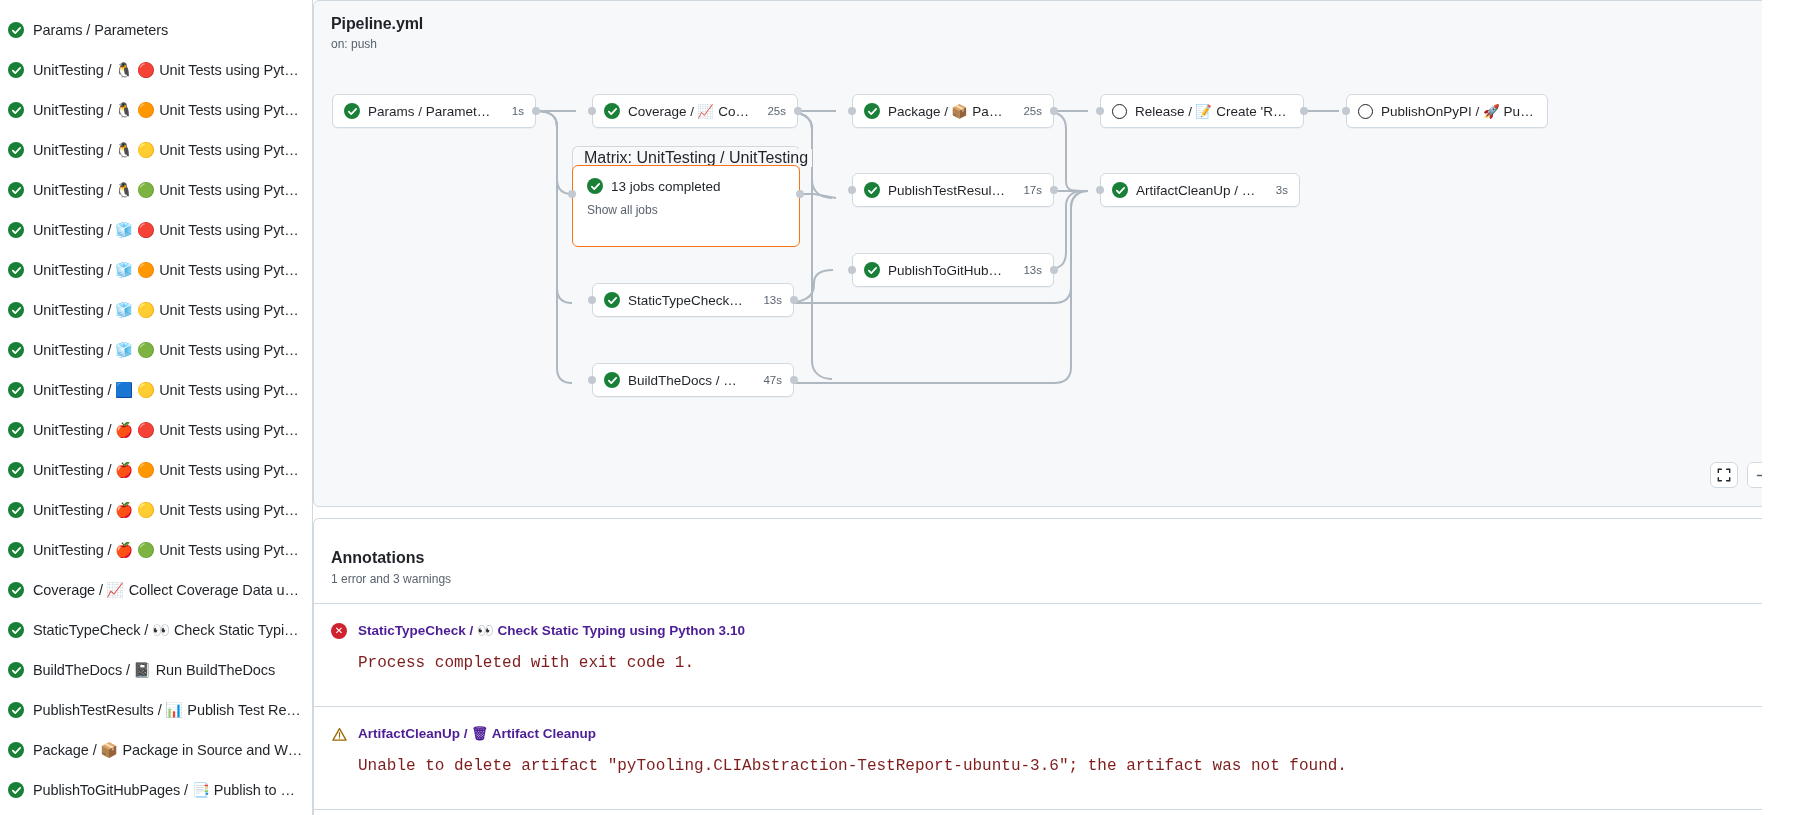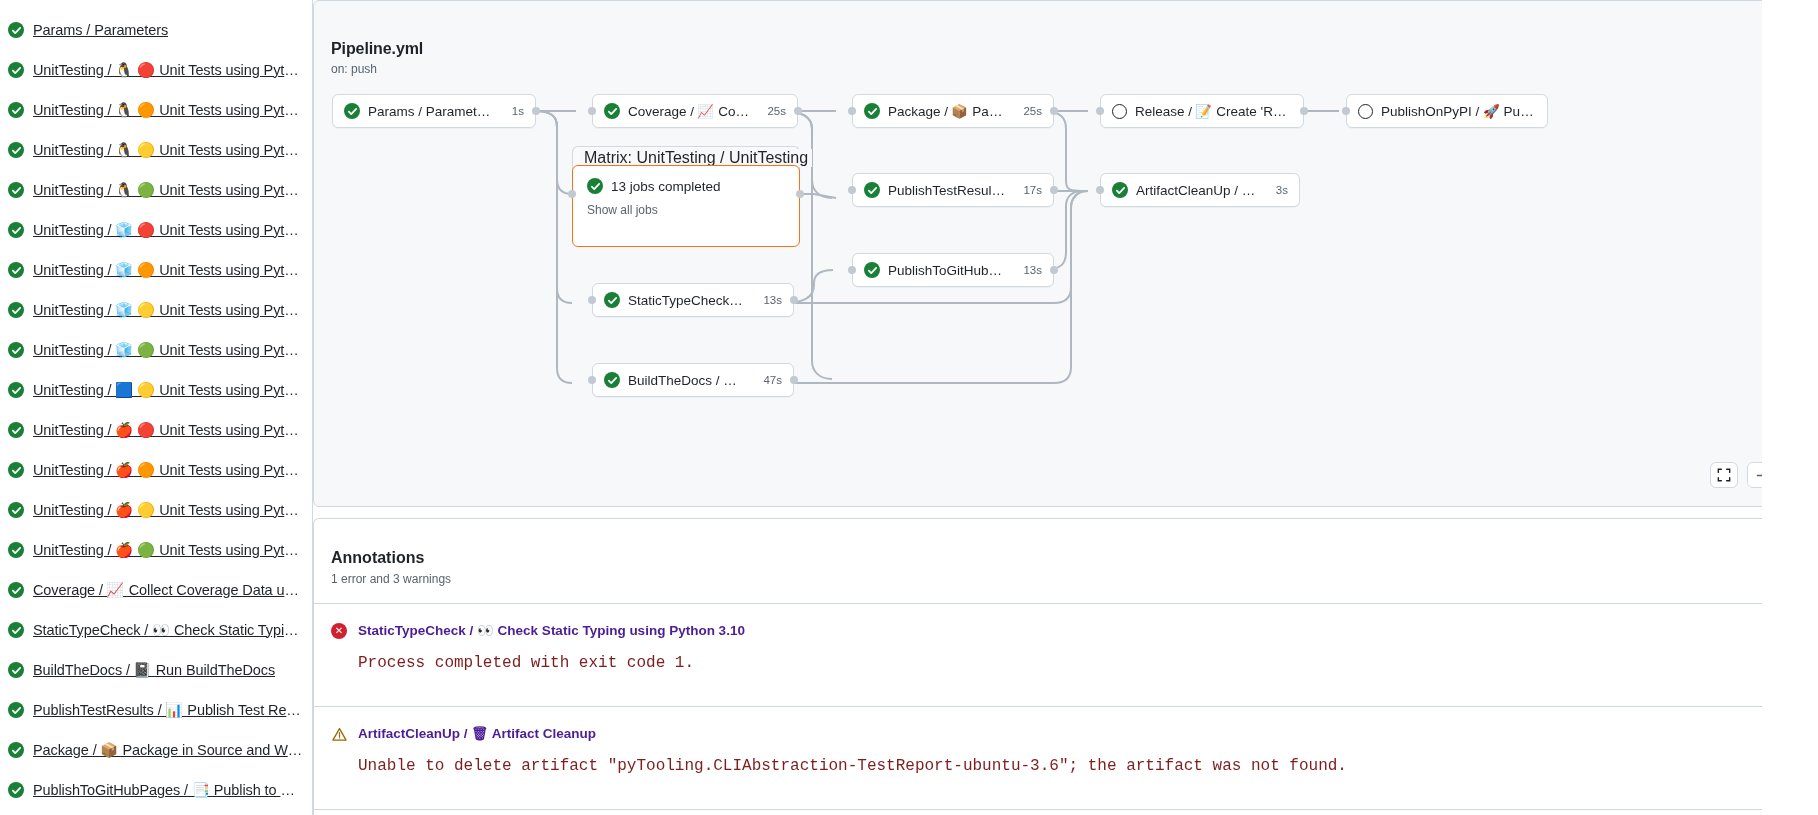--- a/index.html
+++ b/index.html
@@ -6,21 +6,21 @@
   * { box-sizing: border-box; }
   html, body {
     margin: 0; padding: 0;
     width: 1818px; height: 815px;
     overflow: hidden;
     background: #ffffff;
     font-family: "Liberation Sans", "DejaVu Sans", sans-serif;
     color: #1f2328;
     -webkit-font-smoothing: antialiased;
   }
-  .app { position: relative; width: 1762px; height: 815px; display: flex; text-decoration: underline; }
+  .app { position: relative; width: 1762px; height: 815px; display: flex; }
 
   
   .sidebar {
     width: 313px;
     min-width: 313px;
     height: 815px;
     background: #ffffff;
     border-right: 1px solid #d1d9e0;
     padding-top: 10px;
     overflow: hidden;
@@ -69,21 +69,21 @@
   }
   .graph-card {
     position: absolute;
     left: 0px; top: 0px;
     width: 1505px; height: 507px;
     background: #f6f8fa;
     border: 1px solid #d1d9e0;
     border-radius: 6px;
     overflow: hidden;
   }
-  .graph-header { position: absolute; left: 17px; top: 14px; margin-top: 25px; }
+  .graph-header { position: absolute; left: 17px; top: 14px; }
   .graph-title {
     font-size: 16px;
     font-weight: 600;
     color: #1f2328;
     letter-spacing: -0.1px;
   }
   .graph-sub {
     font-size: 12px;
     color: #59636e;
     margin-top: 4px;

